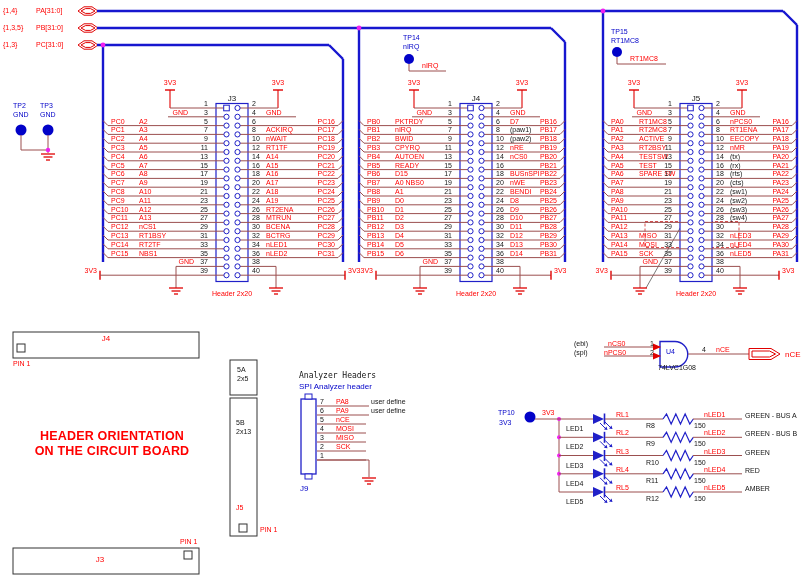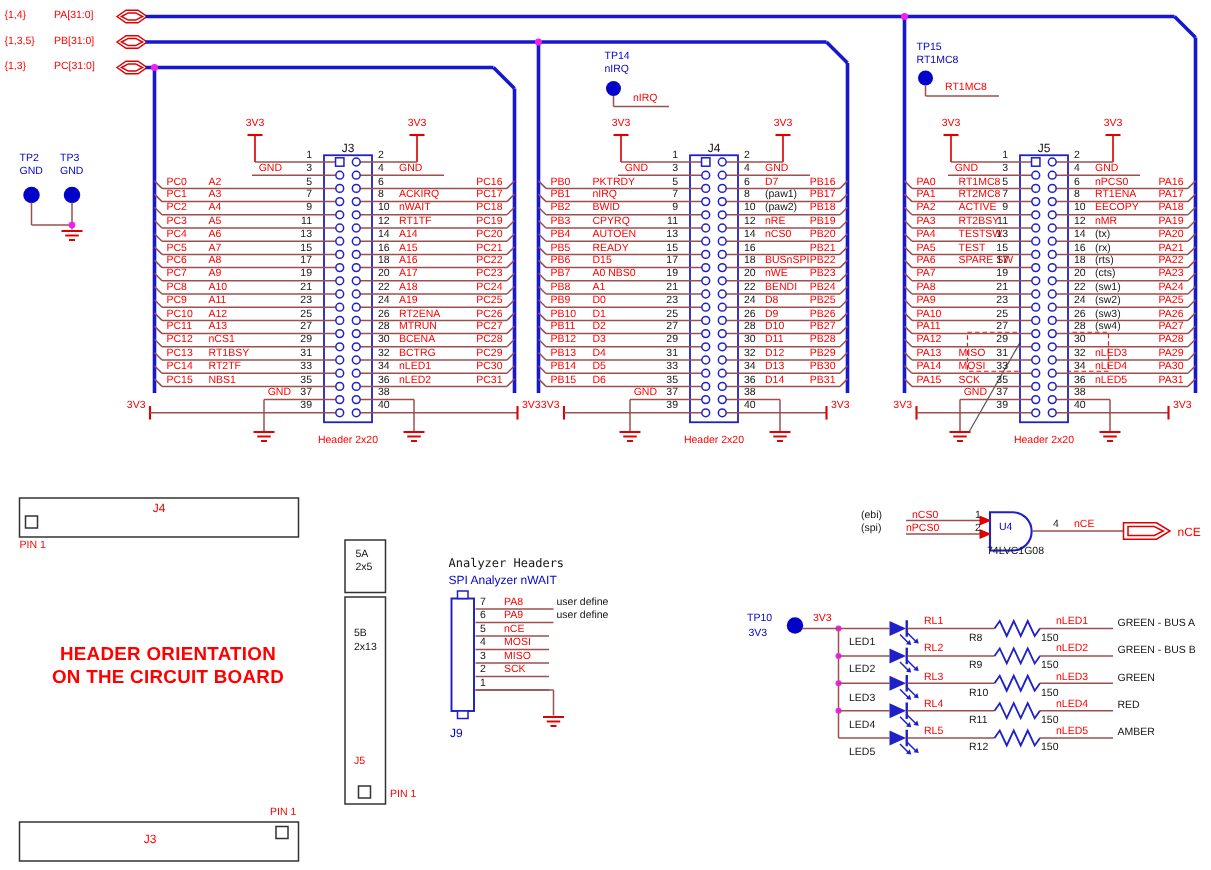--- a/index.html
+++ b/index.html
@@ -947,15 +947,15 @@
   <div class="lbl red" style="left:180px;top:538px;">PIN 1</div>
 
   <div class="lbl blk" style="left:237px;top:366px;">5A</div>
   <div class="lbl blk" style="left:237px;top:375px;">2x5</div>
   <div class="lbl blk" style="left:236px;top:419px;">5B</div>
   <div class="lbl blk" style="left:236px;top:428px;">2x13</div>
   <div class="lbl red" style="left:236px;top:504px;">J5</div>
   <div class="lbl red" style="left:260px;top:526px;">PIN 1</div>
 
   <div class="lbl mono blk" style="left:299px;top:371px;">Analyzer Headers</div>
-  <div class="lbl b8 blu" style="left:299px;top:382px;">SPI Analyzer nWAIT</div>
+  <div class="lbl b8 blu" style="left:299px;top:382px;">SPI Analyzer header</div>
   <div class="lbl b8 blu" style="left:300px;top:484px;">J9</div>
 </div>
 
 </body></html>

